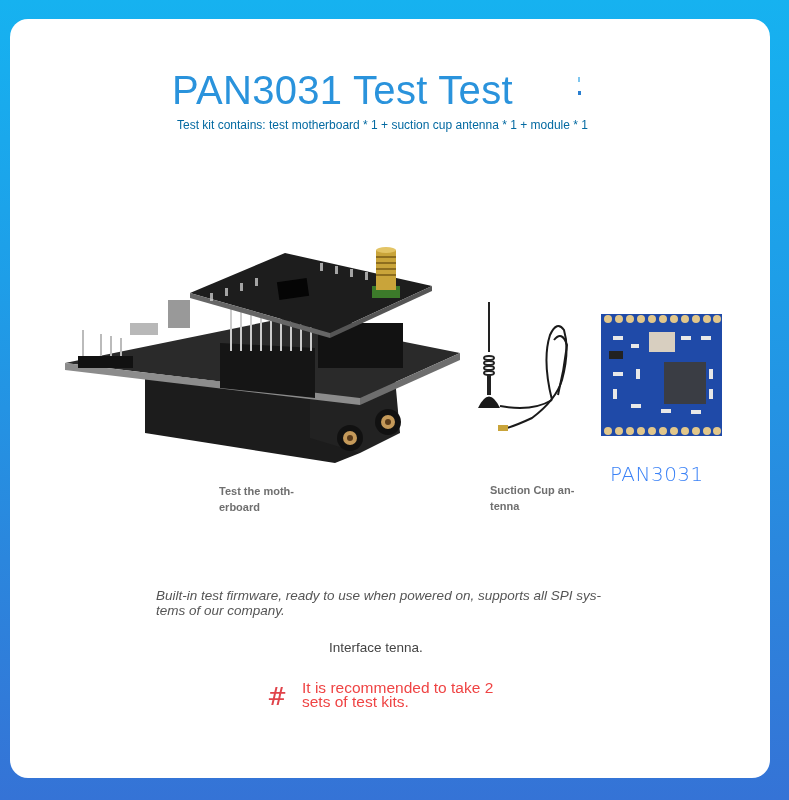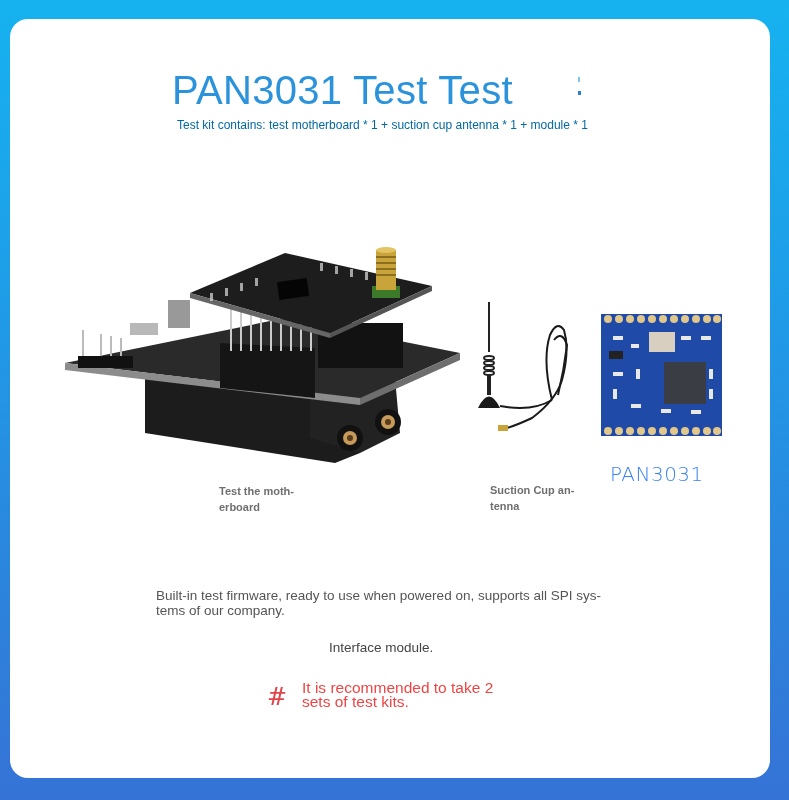--- a/index.html
+++ b/index.html
@@ -30,21 +30,21 @@
   .caption {
     position: absolute; font-size: 11px; line-height: 16px; color: #6f6f6f; font-weight: bold;
   }
   .module-name {
     position: absolute; left: 610px; top: 462px;
     font-size: 20px; color: #3b82f6; letter-spacing: 0.5px;
     font-family: "DejaVu Sans", sans-serif; font-weight: 300;
   }
   .desc {
     position: absolute; left: 146px; top: 569px; width: 480px;
-    font-size: 13.5px; line-height: 15px; color: #555;
+    font-size: 13.5px; line-height: 15px; color: #555; font-style: italic;
   }
   .interface {
     position: absolute; left: 319px; top: 621px;
     font-size: 13.5px; color: #444;
   }
   .note-hash {
     position: absolute; left: 258px; top: 663px;
     font-size: 24px; color: #e0434a; font-family: "DejaVu Serif", serif;
   }
   .note {
@@ -189,16 +189,16 @@
       <rect x="108" y="75" width="4" height="10"></rect>
       <rect x="90" y="96" width="10" height="4"></rect>
   </g>
 </svg>
 
 <div class="caption" style="left:219px;top:483px">Test the moth-<br>erboard</div>
 <div class="caption" style="left:490px;top:482px">Suction Cup an-<br>tenna</div>
 <div class="module-name">PAN3031</div>
 
 <div class="desc" style="top:588px;left:156px">Built-in test firmware, ready to use when powered on, supports all SPI sys-<br>tems of our company.</div>
-<div class="interface" style="left:329px;top:640px">Interface module.</div>
+<div class="interface" style="left:329px;top:640px">Interface tenna.</div>
 
 <div class="note-hash" style="left:267px;top:683px">#</div>
 <div class="note" style="left:302px;top:681px">It is recommended to take 2<br>sets of test kits.</div>
 
 </body></html>

